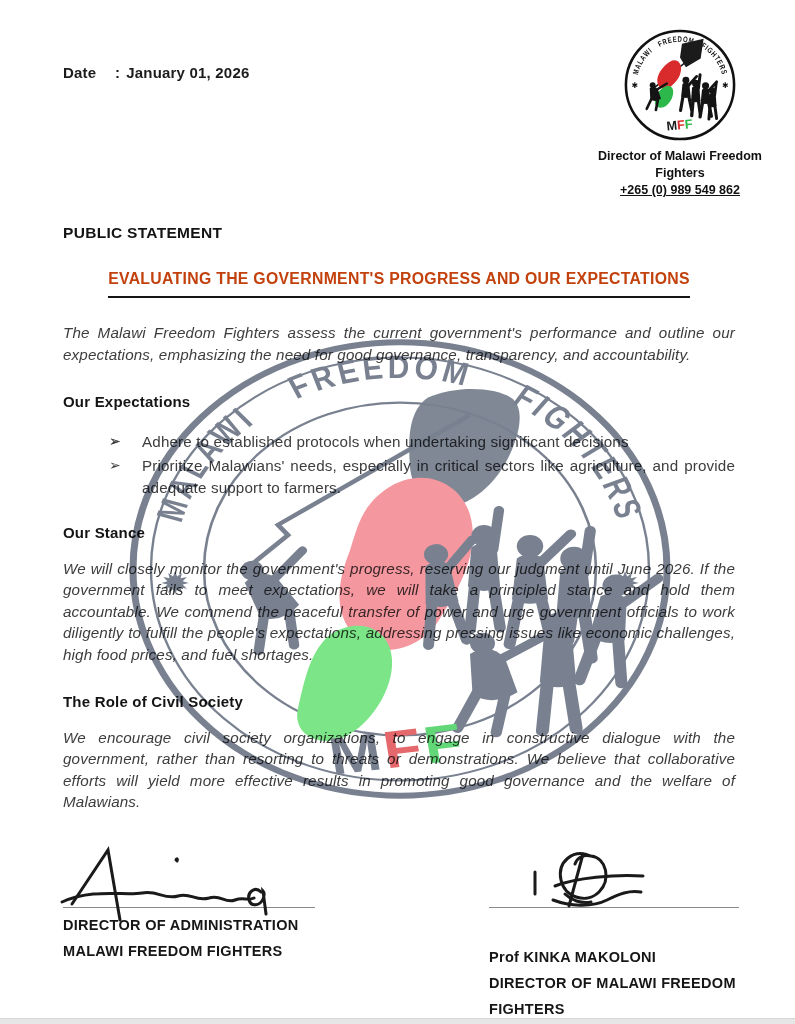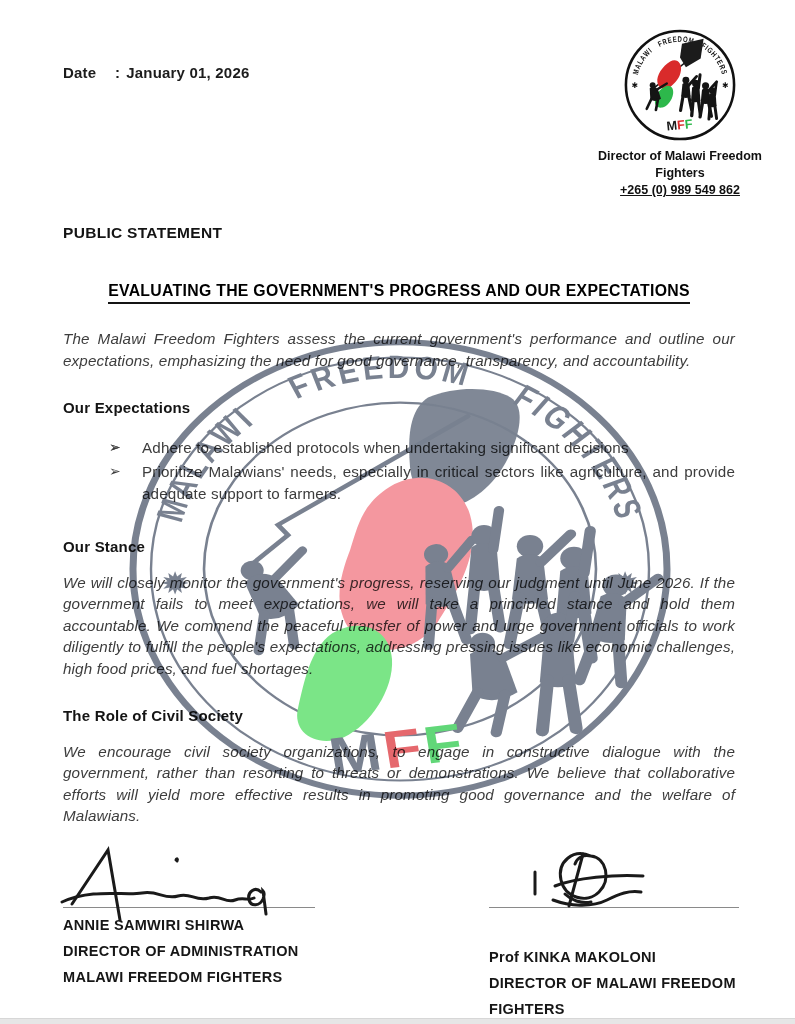--- a/index.html
+++ b/index.html
@@ -14,24 +14,24 @@
   .date-row{position:absolute;left:63px;top:64px;font-size:15px;font-weight:bold;color:#1c1c1c;letter-spacing:.2px;}
   .date-row .lbl{display:inline-block;width:52px;}
   .date-row .colon{display:inline-block;margin-right:6px;}
   .letterhead{position:absolute;right:10px;top:26px;width:210px;text-align:center;}
   .letterhead .logo{display:block;margin:0 auto;}
   .lh-caption{font-size:12.5px;font-weight:bold;color:#111;margin-top:4px;line-height:17px;}
   .lh-phone{font-size:12.5px;font-weight:bold;color:#111;line-height:17px;text-decoration:underline;}
 
   
   .content{position:absolute;left:63px;width:672px;top:222px;color:#3d3d3d;font-size:15.2px;line-height:21.5px;letter-spacing:.15px;z-index:1;}
-  .kicker{font-weight:bold;color:#141414;font-size:15.5px;letter-spacing:.3px;margin:0 0 36px 0;}
+  .kicker{font-weight:bold;color:#141414;font-size:15.5px;letter-spacing:.3px;margin:0 0 24px 0;}
   .title-row{text-align:center;margin:0 0 24px 0;}
-  .doc-title{display:inline-block;font-weight:bold;color:#000000;font-size:15.8px;letter-spacing:.3px;
-    border-bottom:2.5px solid #141414;padding-bottom:1px;}
+  .doc-title{display:inline-block;font-weight:bold;color:#c2410c;font-size:15.8px;letter-spacing:.3px;
+    border-bottom:2.5px solid #141414;padding-bottom:7px;}
   .para{text-align:justify;margin:0 0 0 0;font-style:italic;}
   .sec-heading{font-weight:bold;color:#141414;font-size:15px;margin:26px 0 14px 0;letter-spacing:.2px;}
   .bullets{margin:18px 0 0 46px;padding:0;list-style:none;}
   .bullets li{position:relative;padding-left:33px;text-align:justify;margin-bottom:3px;}
   .bullets .marker{position:absolute;left:0;top:0;color:#3d3d3d;font-size:14px;}
 
   
   .stamp{position:absolute;left:128px;top:338px;width:544px;height:462px;z-index:5;
     pointer-events:none;mix-blend-mode:multiply;opacity:.82;}
   .sig-line{position:absolute;border-top:1.5px solid #8a8a8a;z-index:1;}
@@ -114,21 +114,21 @@
       <li>
         <span class="marker">➢</span>
         <span>Adhere to established protocols when undertaking significant decisions</span>
       </li>
       <li>
         <span class="marker">➢</span>
         <span>Prioritize Malawians' needs, especially in critical sectors like agriculture, and provide adequate support to farmers.</span>
       </li>
     </ul>
 
-    <p class="sec-heading" style="margin-top:32px">Our Stance</p>
+    <p class="sec-heading" style="margin-top:24px">Our Stance</p>
     <p class="para">We will closely monitor the government's progress, reserving our judgment until June 2026. If the government fails to meet expectations, we will take a principled stance and hold them accountable. We commend the peaceful transfer of power and urge government officials to work diligently to fulfill the people's expectations, addressing pressing issues like economic challenges, high food prices, and fuel shortages.</p>
 
     <p class="sec-heading">The Role of Civil Society</p>
     <p class="para">We encourage civil society organizations, to engage in constructive dialogue with the government, rather than resorting to threats or demonstrations. We believe that collaborative efforts will yield more effective results in promoting good governance and the welfare of Malawians.</p>
   </div>
 
   <svg class="stamp" viewBox="0 0 544 544" preserveAspectRatio="none">
     <g stroke="#5b6577" fill="none">
       <circle cx="272" cy="272" r="267" stroke-width="7"></circle>
       <circle cx="272" cy="272" r="249" stroke-width="2.4"></circle>
@@ -170,21 +170,20 @@
   <svg class="sig-svg" style="left:58px;top:842px" width="270" height="80" viewBox="0 0 270 80">
     <g stroke="#1a1a1a" stroke-width="3" fill="none" stroke-linecap="round">
       <path d="M 14 62 L 50 8 L 62 78"></path>
       <path d="M 4 60 C 36 46 66 54 84 51 C 100 48 106 58 120 54 C 133 50 137 60 151 56 C 163 52 167 62 177 58 C 185 55 190 59 196 56"></path>
       <path d="M 203 50 C 197 44 189 50 191 58 C 193 65 202 64 205 57 C 207 52 206 50 205 49 L 208 72"></path>
       <path d="M 118 18 C 119 16 120 17 119 19"></path>
     </g>
   </svg>
   <div class="sig-line" style="left:63px;top:907px;width:252px"></div>
   <div class="sig-names" style="left:63px;top:912px">
-    <div>ANNIE SAMWIRI SHIRWA</div>
     <div>DIRECTOR OF ADMINISTRATION</div>
     <div>MALAWI FREEDOM FIGHTERS</div>
   </div>
 
   <svg class="sig-svg" style="left:495px;top:842px" width="220" height="80" viewBox="0 0 220 80">
     <g stroke="#1a1a1a" stroke-width="3" fill="none" stroke-linecap="round">
       <path d="M 40 30 L 40 52"></path>
       <path d="M 96 14 C 78 6 62 20 66 38 C 70 56 92 62 104 50 C 116 38 112 16 96 14 C 88 12 82 16 80 22"></path>
       <path d="M 88 12 L 74 64"></path>
       <path d="M 60 44 C 80 36 120 32 148 34"></path>

